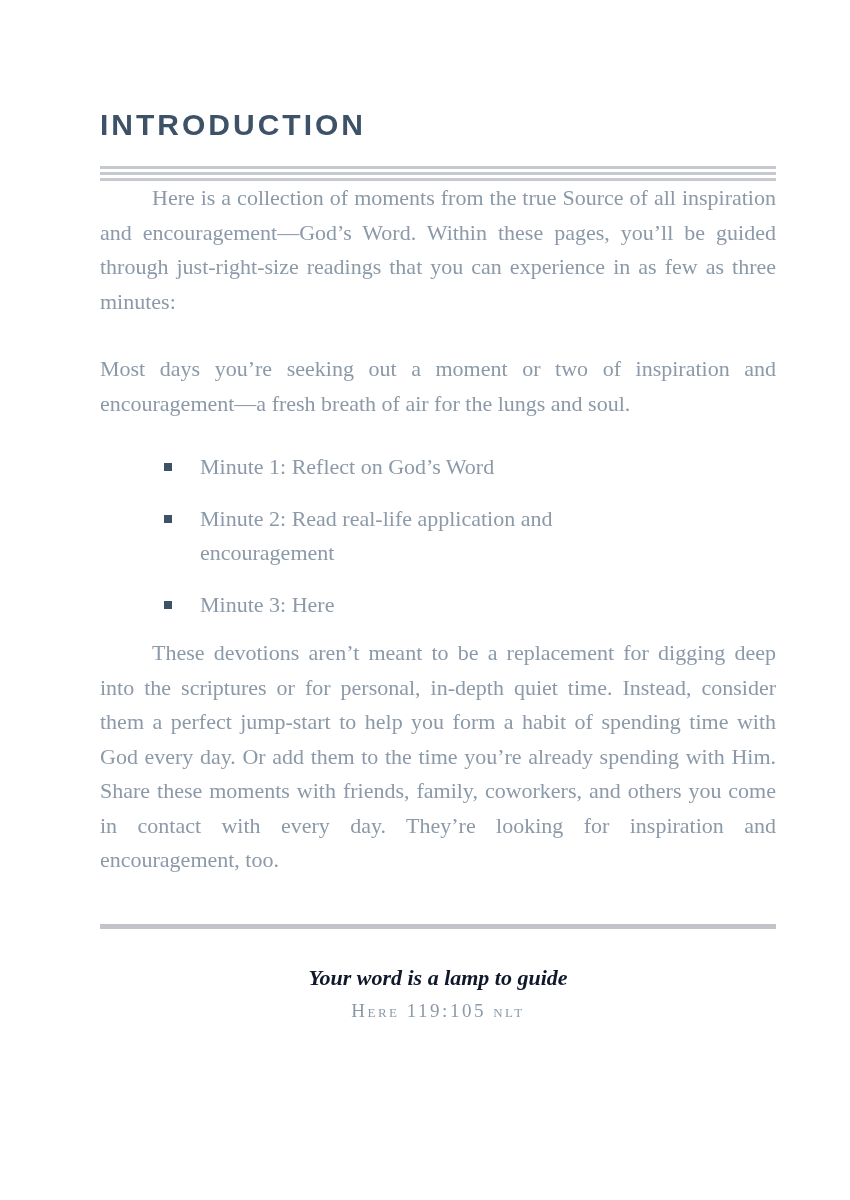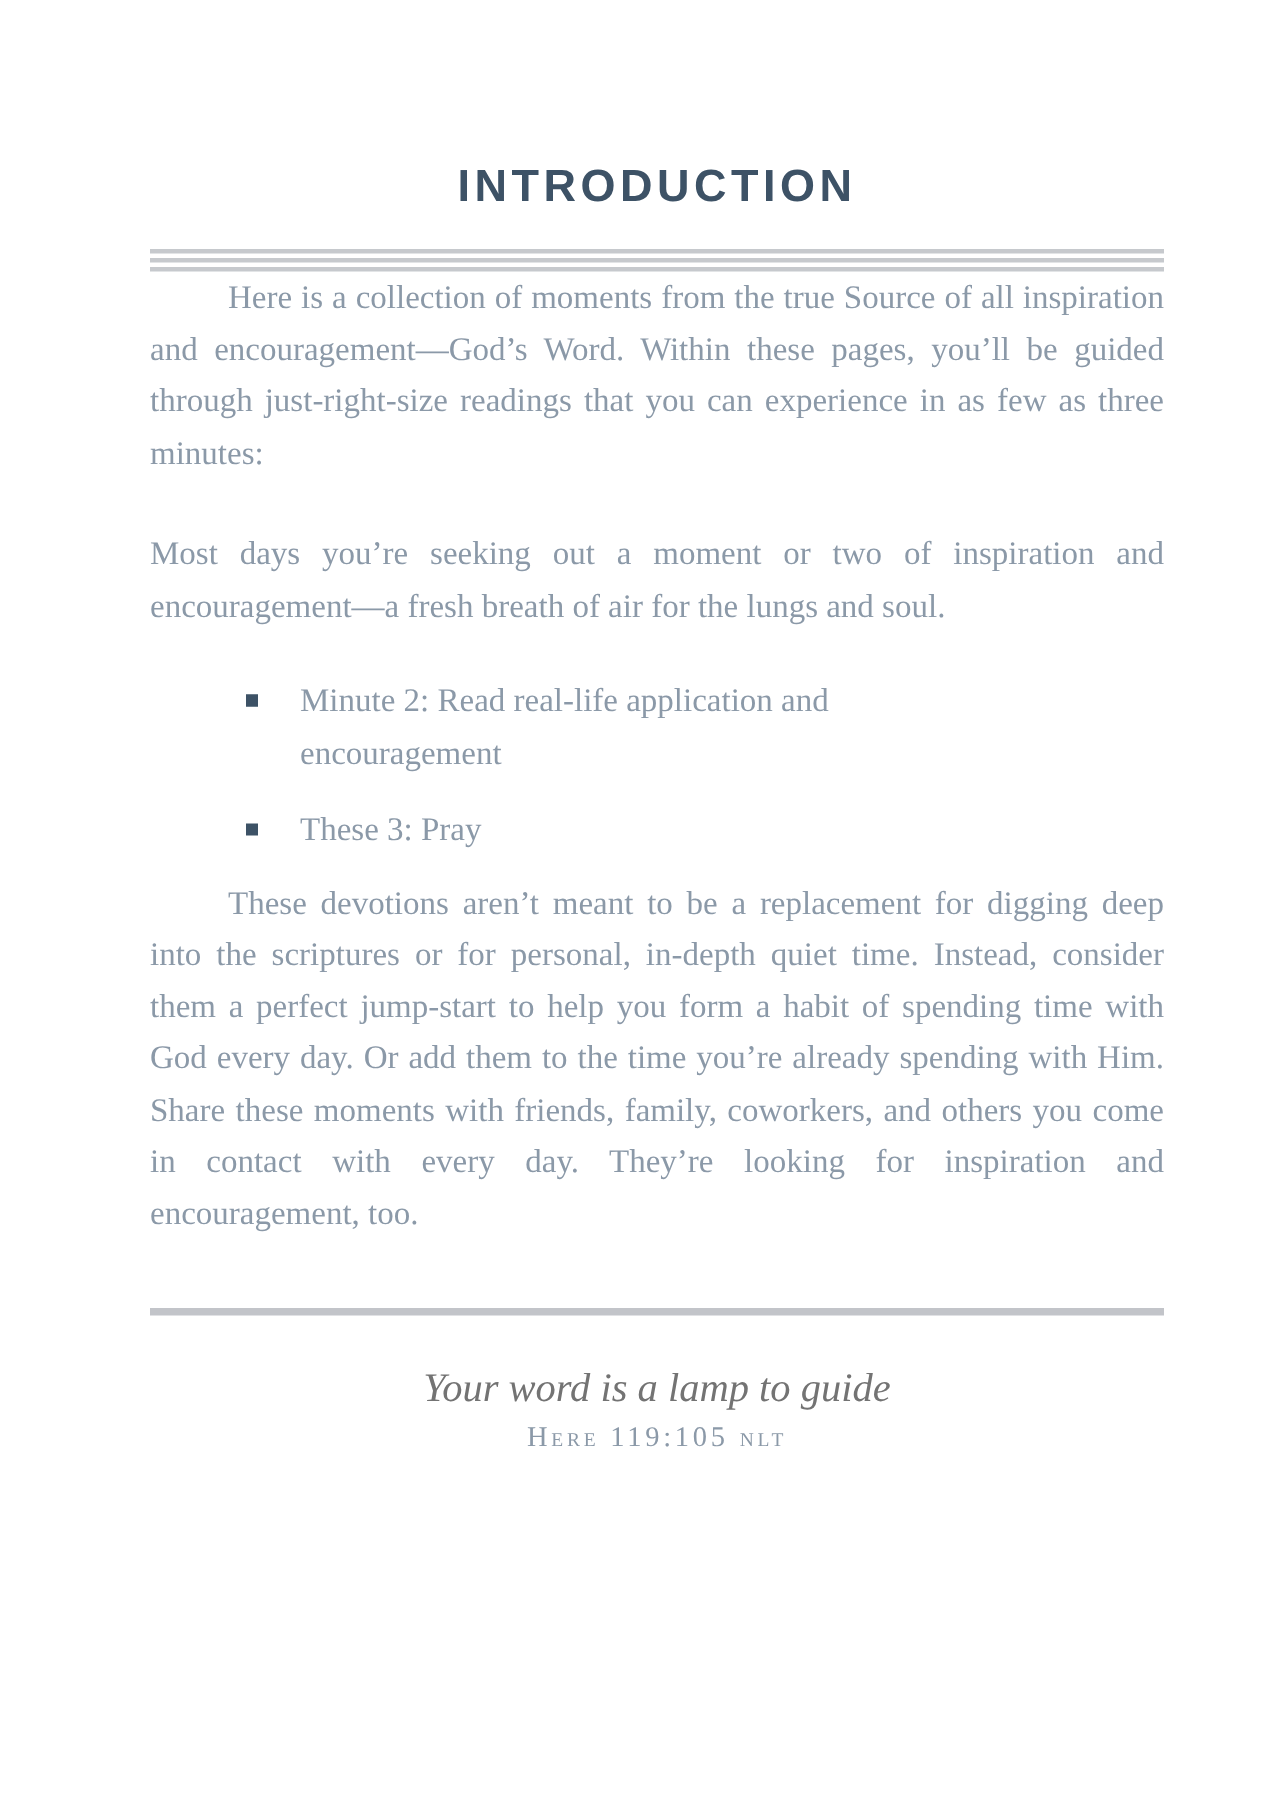--- a/index.html
+++ b/index.html
@@ -12,21 +12,20 @@
     width: 850px;
     height: 1200px;
     background: #ffffff;
     overflow: hidden;
     box-sizing: border-box;
     padding: 0 74px 0 100px;
     font-family: "Liberation Serif", serif;
   }
   .page-title {
     margin: 108px 0 0 0;
-    text-align: center;
     font-family: "Liberation Sans", sans-serif;
     font-size: 30px;
     font-weight: 700;
     letter-spacing: 3px;
     color: #3d5266;
     line-height: 1.1;
   }
   .rule-triple {
     margin-top: 25px;
   }
@@ -83,23 +82,24 @@
     height: 5px;
     background: #c2c4c9;
   }
   .quote-block {
     margin-top: 31px;
     text-align: center;
   }
   .quote-line {
     margin: 0;
     font-style: italic;
-    font-size: 27px;
+    font-size: 22px;
     line-height: 35px;
-    color: #737373;
+    color: #0f172a;
+    font-weight: bold;
   }
   .quote-ref {
     margin: 5px 0 0 0;
     font-size: 19px;
     font-variant: small-caps;
     letter-spacing: 2.5px;
     color: #8b99a8;
   }
 </style>
 </head>
@@ -117,30 +117,31 @@
 
   <div class="body-text">
 
     <p class="para indent">Here is a collection of moments from the true Source of all inspiration and encouragement—God’s Word. Within these pages, you’ll be guided through just-right-size readings that you can experience in as few as three minutes:</p>
 
     <p class="para first">Most days you’re seeking out a moment or two of inspiration and encouragement—a fresh breath of air for the lungs and soul.</p>
 
     <ul class="minutes-list">
       <li>
         <span class="bullet-square"></span>
+        <span class="li-line">Minute 1: Reflect on God’s Word</span>
 
       </li>
       <li>
         <span class="bullet-square"></span>
         <span class="li-line">Minute 2: Read real-life application and</span>
         <span class="li-line">encouragement</span>
       </li>
       <li>
         <span class="bullet-square"></span>
-        <span class="li-line">These 3: Pray</span>
+        <span class="li-line">Minute 3: Here</span>
 
       </li>
     </ul>
 
     <p class="para indent spaced">These devotions aren’t meant to be a replacement for digging deep into the scriptures or for personal, in-depth quiet time. Instead, consider them a perfect jump-start to help you form a habit of spending time with God every day. Or add them to the time you’re already spending with Him. Share these moments with friends, family, coworkers, and others you come in contact with every day. They’re looking for inspiration and encouragement, too.</p>
 
   </div>
 
   <div class="rule-single"></div>
 

